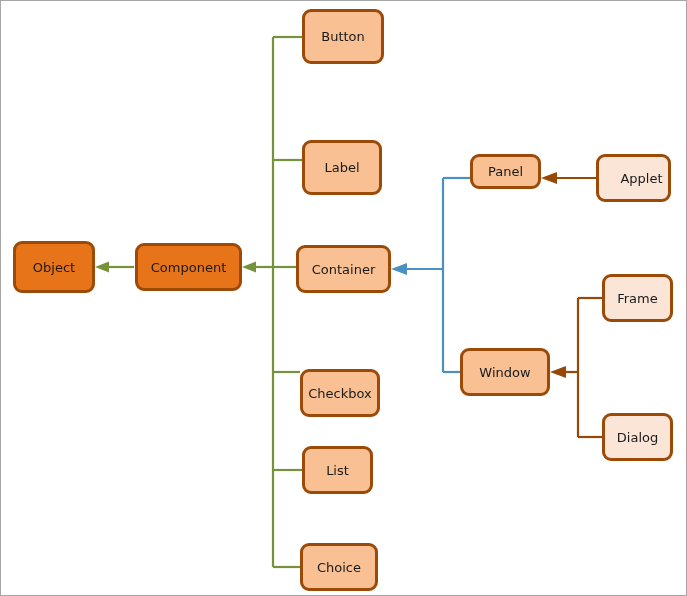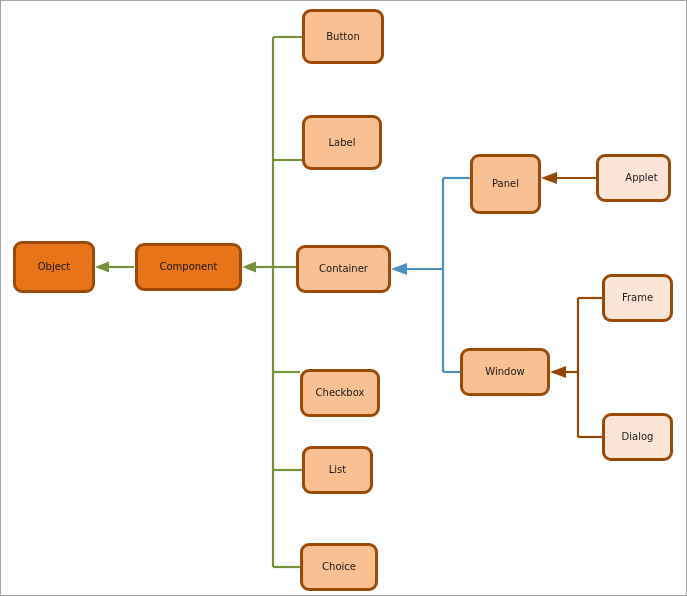--- a/index.html
+++ b/index.html
@@ -24,21 +24,21 @@
     width: 687px;
     height: 596px;
   }
   .node {
     position: absolute;
     box-sizing: border-box;
     border-radius: 9px;
     display: flex;
     align-items: center;
     justify-content: center;
-    font-size: 10px;
+    font-size: 13px;
     line-height: 1;
     color: #1a1a1a;
     text-align: center;
     white-space: nowrap;
     z-index: 3;
   }
   .node.dark {
     background: #e8741a;
     border: 3px solid #9c4a07;
     color: #1a1a1a;
@@ -114,41 +114,41 @@
   </div>
 
   <div class="node dark" style="left:134px; top:242px; width:107px; height:48px;">
     <span>Component</span>
   </div>
 
   <div class="node mid" style="left:301px; top:8px; width:82px; height:55px;">
     <span>Button</span>
   </div>
 
-  <div class="node mid" style="left:301px; top:114px; width:80px; height:55px;">
+  <div class="node mid" style="left:301px; top:139px; width:80px; height:55px;">
     <span>Label</span>
   </div>
 
   <div class="node mid" style="left:295px; top:244px; width:95px; height:48px;justify-content:center;">
     <span>Container</span>
   </div>
 
   <div class="node mid" style="left:299px; top:347px; width:80px; height:48px;margin-top:21px;">
     <span>Checkbox</span>
   </div>
 
   <div class="node mid" style="left:301px; top:445px; width:71px; height:48px;text-align:right;">
     <span>List</span>
   </div>
 
   <div class="node mid" style="left:299px; top:542px; width:78px; height:48px;">
     <span>Choice</span>
   </div>
 
-  <div class="node mid" style="left:469px; top:153px; width:71px; height:60px;">
+  <div class="node mid" style="left:469px; top:153px; width:71px; height:35px;">
     <span>Panel</span>
   </div>
 
   <div class="node light" style="left:595px; top:153px; width:75px; height:48px;padding-left:16px;">
     <span>Applet</span>
   </div>
 
   <div class="node mid" style="left:459px; top:347px; width:90px; height:48px;">
     <span>Window</span>
   </div>

